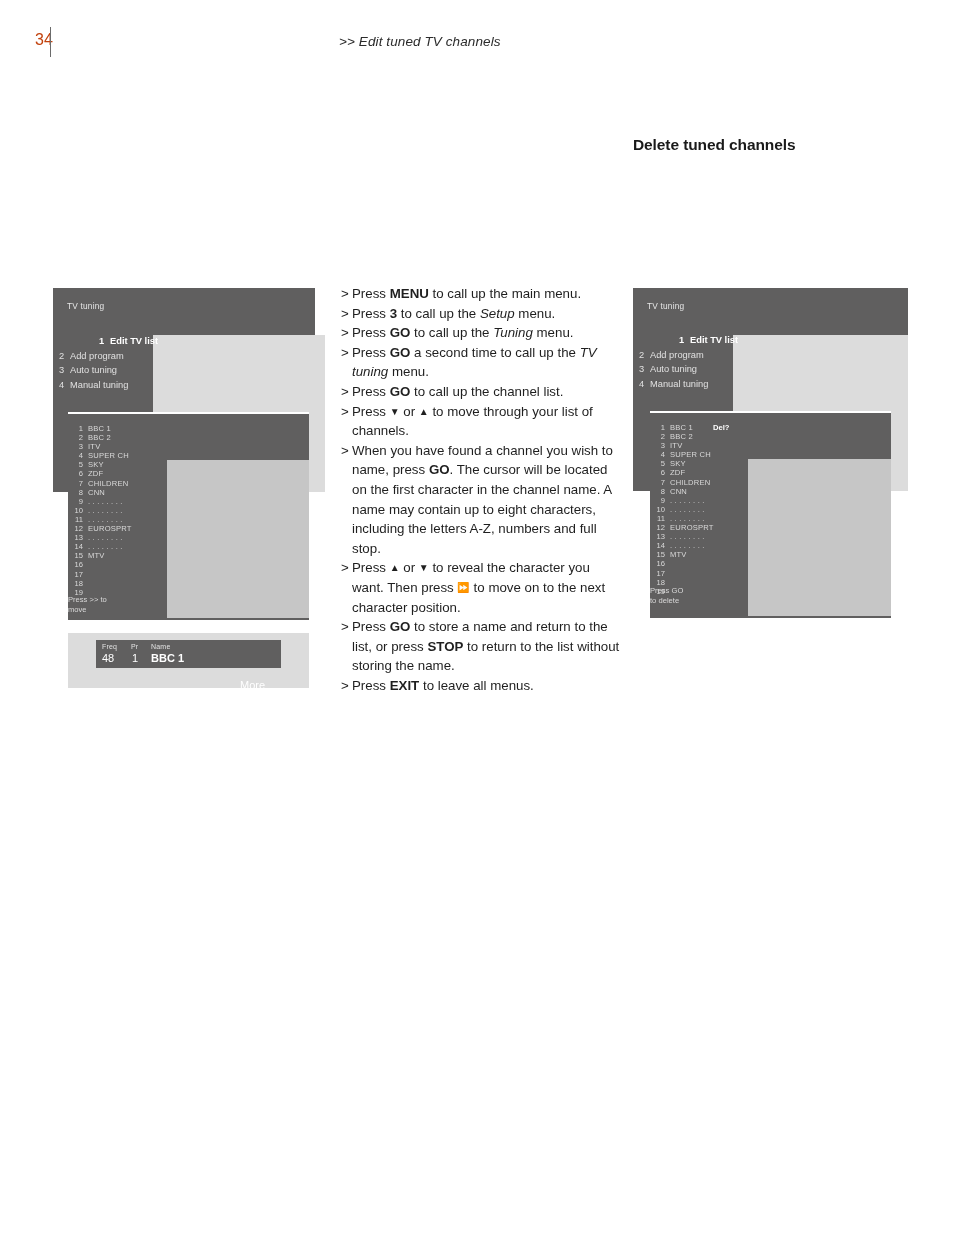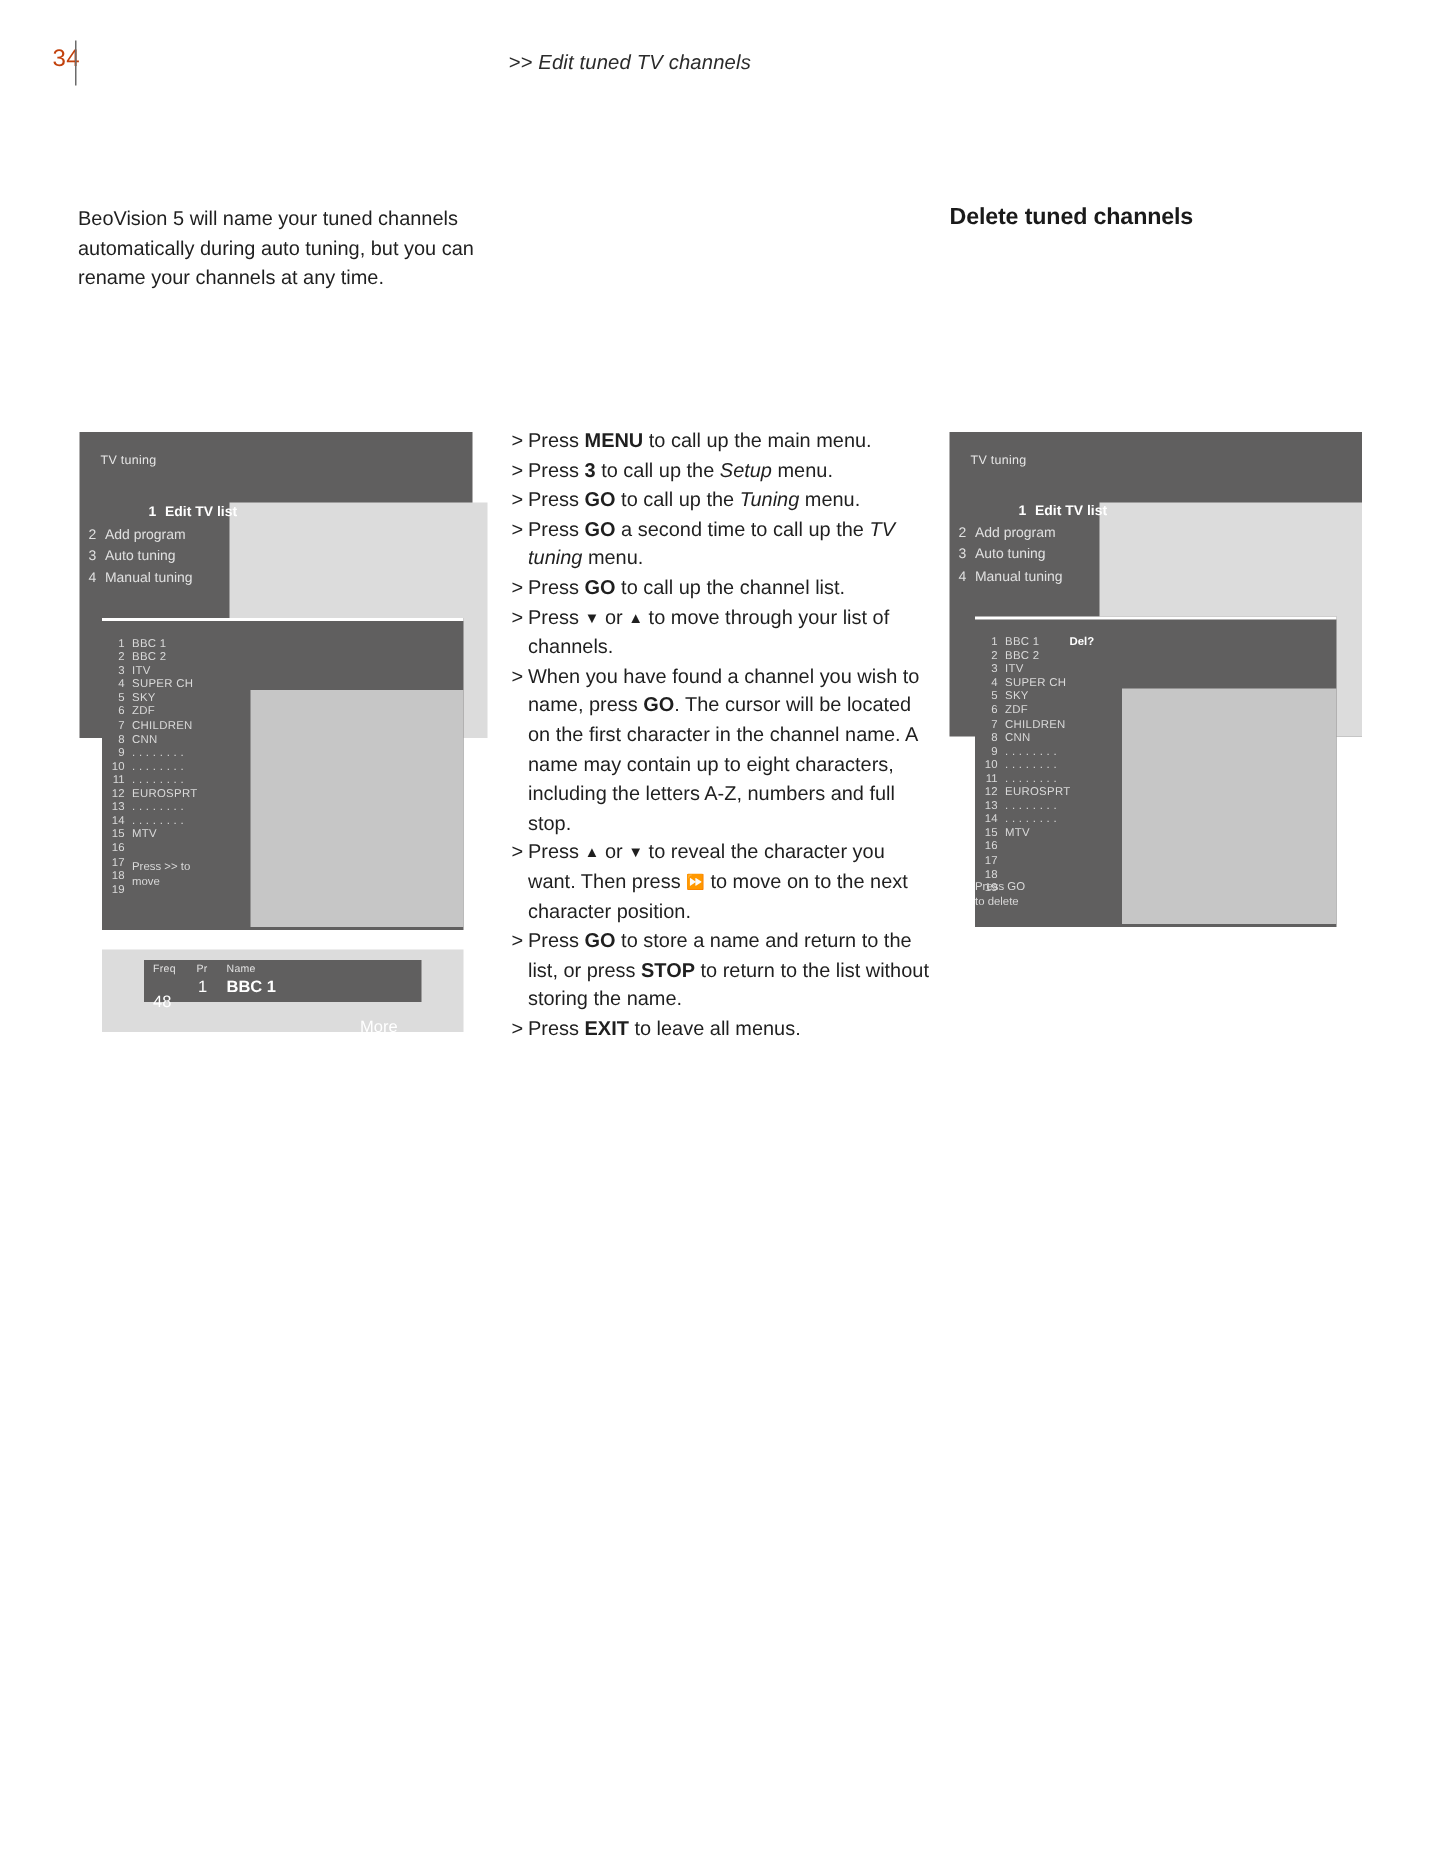--- a/index.html
+++ b/index.html
@@ -172,21 +172,20 @@
   .freq-val.strong { font-weight: bold; }
 </style>
 </head>
 <body>
 
 <div class="page-number">34</div>
 <div class="page-rule"></div>
 <div class="section-header">&gt;&gt; Edit tuned TV channels</div>
 
 <div class="col-left">
-  <p class="body">BeoVision 5 will name your tuned channels automatically during auto tuning, but you can rename your channels at any time.</p>
 </div>
 
 <div class="col-right">
   <h2 class="heading">Delete tuned channels</h2>
 </div>
 
 <div class="steps" id="steps-container">
     <div class="step">
       <span class="step-marker">&gt;</span>
       <span class="step-text">Press <b>MENU</b> to call up the main menu.</span>
@@ -261,31 +260,31 @@
       <div class="chan-row"><span class="chan-num">11</span><span class="chan-name">. . . . . . . .</span></div>
       <div class="chan-row"><span class="chan-num">12</span><span class="chan-name">EUROSPRT</span></div>
       <div class="chan-row"><span class="chan-num">13</span><span class="chan-name">. . . . . . . .</span></div>
       <div class="chan-row"><span class="chan-num">14</span><span class="chan-name">. . . . . . . .</span></div>
       <div class="chan-row"><span class="chan-num">15</span><span class="chan-name">MTV</span></div>
       <div class="chan-row"><span class="chan-num">16</span><span class="chan-name"></span></div>
       <div class="chan-row"><span class="chan-num">17</span><span class="chan-name"></span></div>
       <div class="chan-row"><span class="chan-num">18</span><span class="chan-name"></span></div>
       <div class="chan-row"><span class="chan-num">19</span><span class="chan-name"></span></div>
     </div>
-  <div class="chan-footer" style="left:15px; top:285px;padding-left:20px;">
+  <div class="chan-footer" style="left:15px; top:307px;">
     <div>Press &gt;&gt; to</div>
     <div>move</div>
   </div>
 
   <div class="freq-outer" style="left:15px; top:345px; width:241px; height:55px;"></div>
   <div class="freq-bar" style="left:43px; top:352px; width:185px; height:28px;"></div>
   <div class="freq-lbl" style="left:49px; top:355px;">Freq</div>
   <div class="freq-lbl" style="left:78px; top:355px;">Pr</div>
   <div class="freq-lbl" style="left:98px; top:355px;">Name</div>
-  <div class="freq-val" style="left:49px; top:364px;margin-top:10px;">48</div>
+  <div class="freq-val" style="left:49px; top:364px;">48</div>
   <div class="freq-val" style="left:79px; top:364px;">1</div>
   <div class="freq-val strong" style="left:98px; top:364px;">BBC 1</div>
   <div class="freq-val" style="left:187px; top:364px;margin-top:27px;">More</div>
 </div>
 
 <div class="mock" id="mock-right" style="left:633px; top:288px; width:275px; height:340px;">
 
   <div class="mock-menu-panel" style="left:0px; top:0px; width:275px; height:203px;"></div>
   <div class="mock-light-top" style="left:100px; top:47px; width:175px; height:156px;"></div>
 

